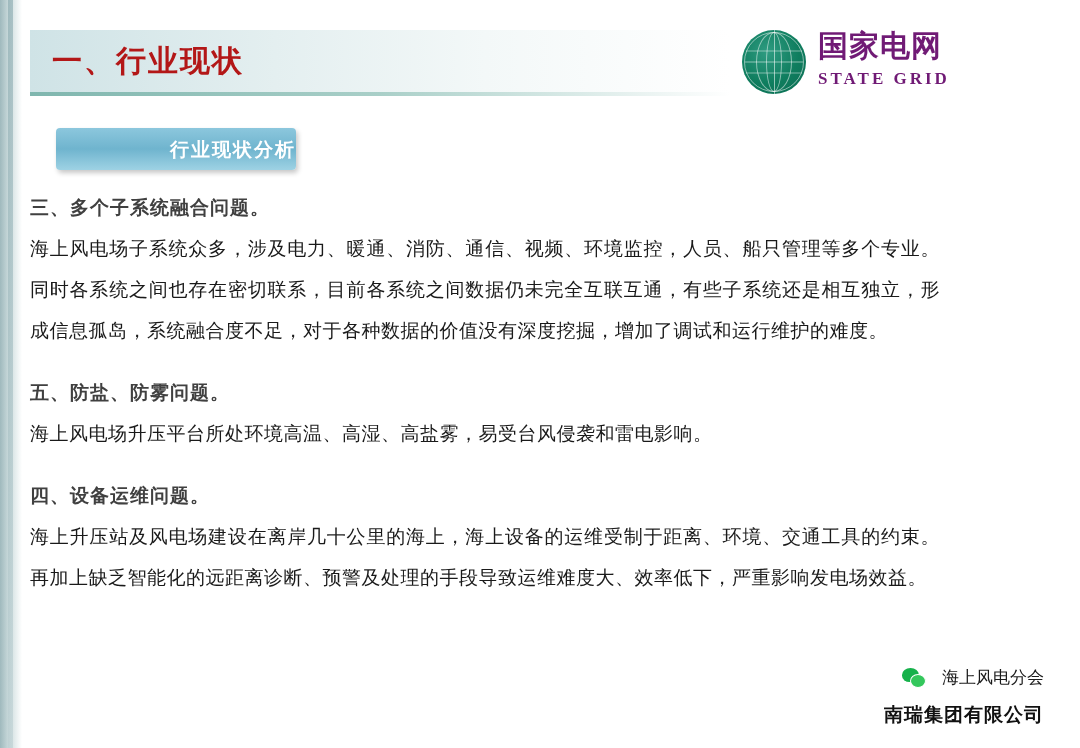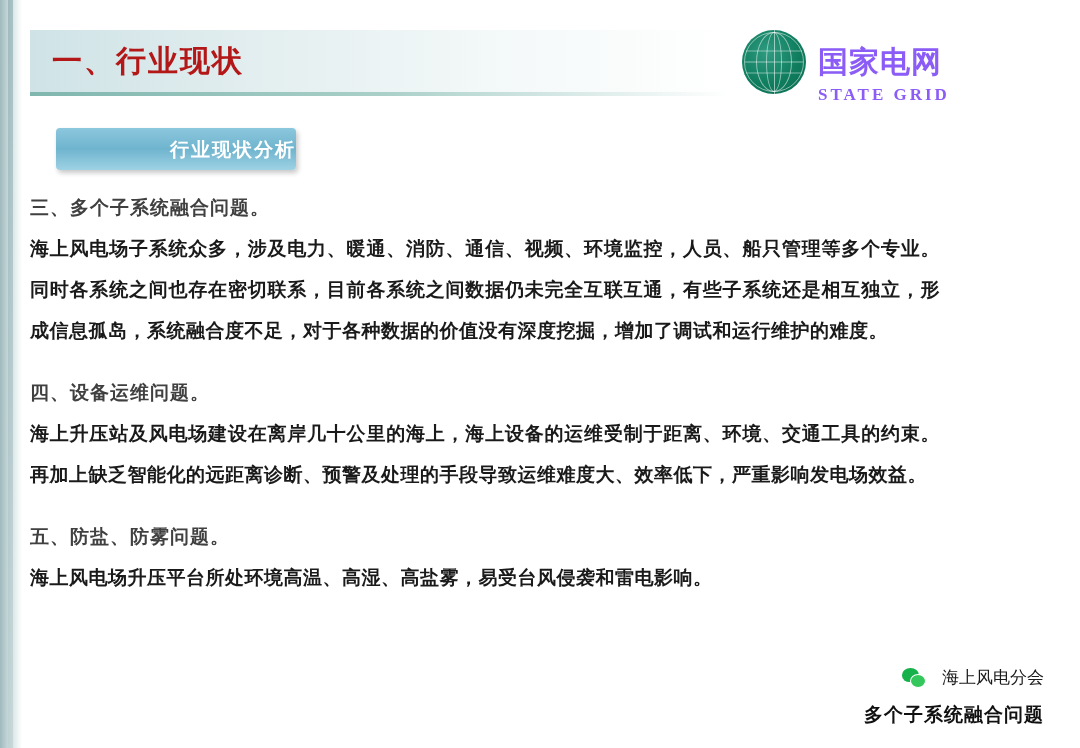--- a/index.html
+++ b/index.html
@@ -111,22 +111,21 @@
   .logo-globe .e1 { width: 58px; height: 58px; }
   .logo-globe .e2 { width: 34px; height: 58px; }
   .logo-globe .e3 { width: 14px; height: 58px; }
   .logo-globe .h1 { width: 58px; height: 1px; background: rgba(255,255,255,.5); border: 0; border-radius: 0; }
   .logo-globe .h2 { width: 56px; height: 1px; background: rgba(255,255,255,.45); border: 0; border-radius: 0; top: 33%; }
   .logo-globe .h3 { width: 56px; height: 1px; background: rgba(255,255,255,.45); border: 0; border-radius: 0; top: 67%; }
   .logo-text {
     position: absolute;
     left: 76px;
     top: 0;
-    color: #8b5cf6;
-    margin-top: 16px;
+    color: #701a75;
   }
   .logo-cn {
     font-family: "DejaVu Sans", "Liberation Sans", sans-serif;
     font-weight: bold;
     font-size: 30px;
     letter-spacing: 1px;
     line-height: 36px;
     white-space: nowrap;
   }
   .logo-en {
@@ -181,21 +180,20 @@
     line-height: 30px;
   }
   .sec-body {
     font-family: "Liberation Serif", "DejaVu Serif", serif;
     font-size: 19px;
     color: #1a1a1a;
     line-height: 41px;
     letter-spacing: .5px;
     margin: 0;
     text-align: justify;
-    font-weight: bold;
   }
   .sec-block { margin-bottom: 26px; }
   .sec-block.two { margin-top: 8px; }
 
   
   .footer {
     position: absolute;
     right: 36px;
     bottom: 10px;
     width: 250px;
@@ -281,35 +279,35 @@
   </div>
 
   <div class="content">
 
     <div class="sec-block">
       <p class="sec-head">三、多个子系统融合问题。</p>
       <p class="sec-body">海上风电场子系统众多，涉及电力、暖通、消防、通信、视频、环境监控，人员、船只管理等多个专业。同时各系统之间也存在密切联系，目前各系统之间数据仍未完全互联互通，有些子系统还是相互独立，形成信息孤岛，系统融合度不足，对于各种数据的价值没有深度挖掘，增加了调试和运行维护的难度。</p>
     </div>
 
     <div class="sec-block two">
+      <p class="sec-head">五、防盐、防雾问题。</p>
+      <p class="sec-body">海上风电场升压平台所处环境高温、高湿、高盐雾，易受台风侵袭和雷电影响。</p>
+    </div>
+
+    <div class="sec-block two">
       <p class="sec-head">四、设备运维问题。</p>
       <p class="sec-body">海上升压站及风电场建设在离岸几十公里的海上，海上设备的运维受制于距离、环境、交通工具的约束。再加上缺乏智能化的远距离诊断、预警及处理的手段导致运维难度大、效率低下，严重影响发电场效益。</p>
-    </div>
-
-    <div class="sec-block two">
-      <p class="sec-head">五、防盐、防雾问题。</p>
-      <p class="sec-body">海上风电场升压平台所处环境高温、高湿、高盐雾，易受台风侵袭和雷电影响。</p>
     </div>
 
   </div>
 
   <div class="footer">
     <div class="wechat-row">
       <span class="wechat-icon">
         <span class="b1"></span>
         <span class="b2"></span>
       </span>
       <span class="wechat-name">海上风电分会</span>
     </div>
-    <div class="company">多个子系统融合问题</div>
+    <div class="company">南瑞集团有限公司</div>
   </div>
 
 </div>
 
 </body></html>

